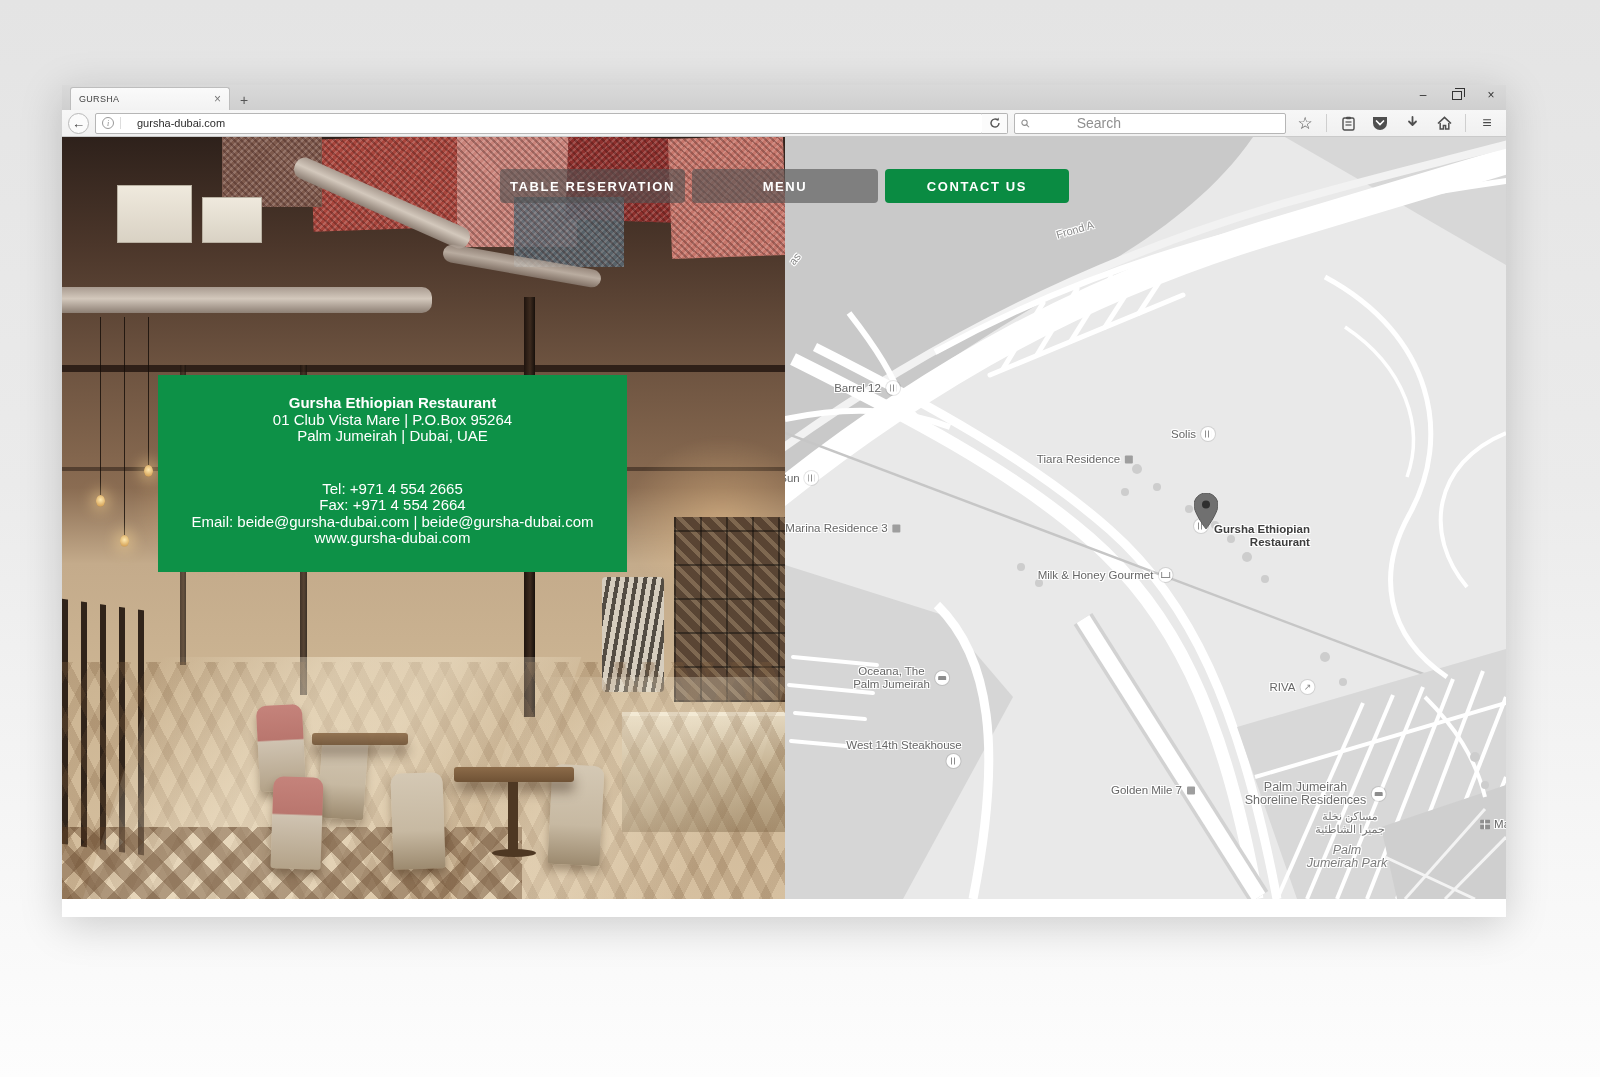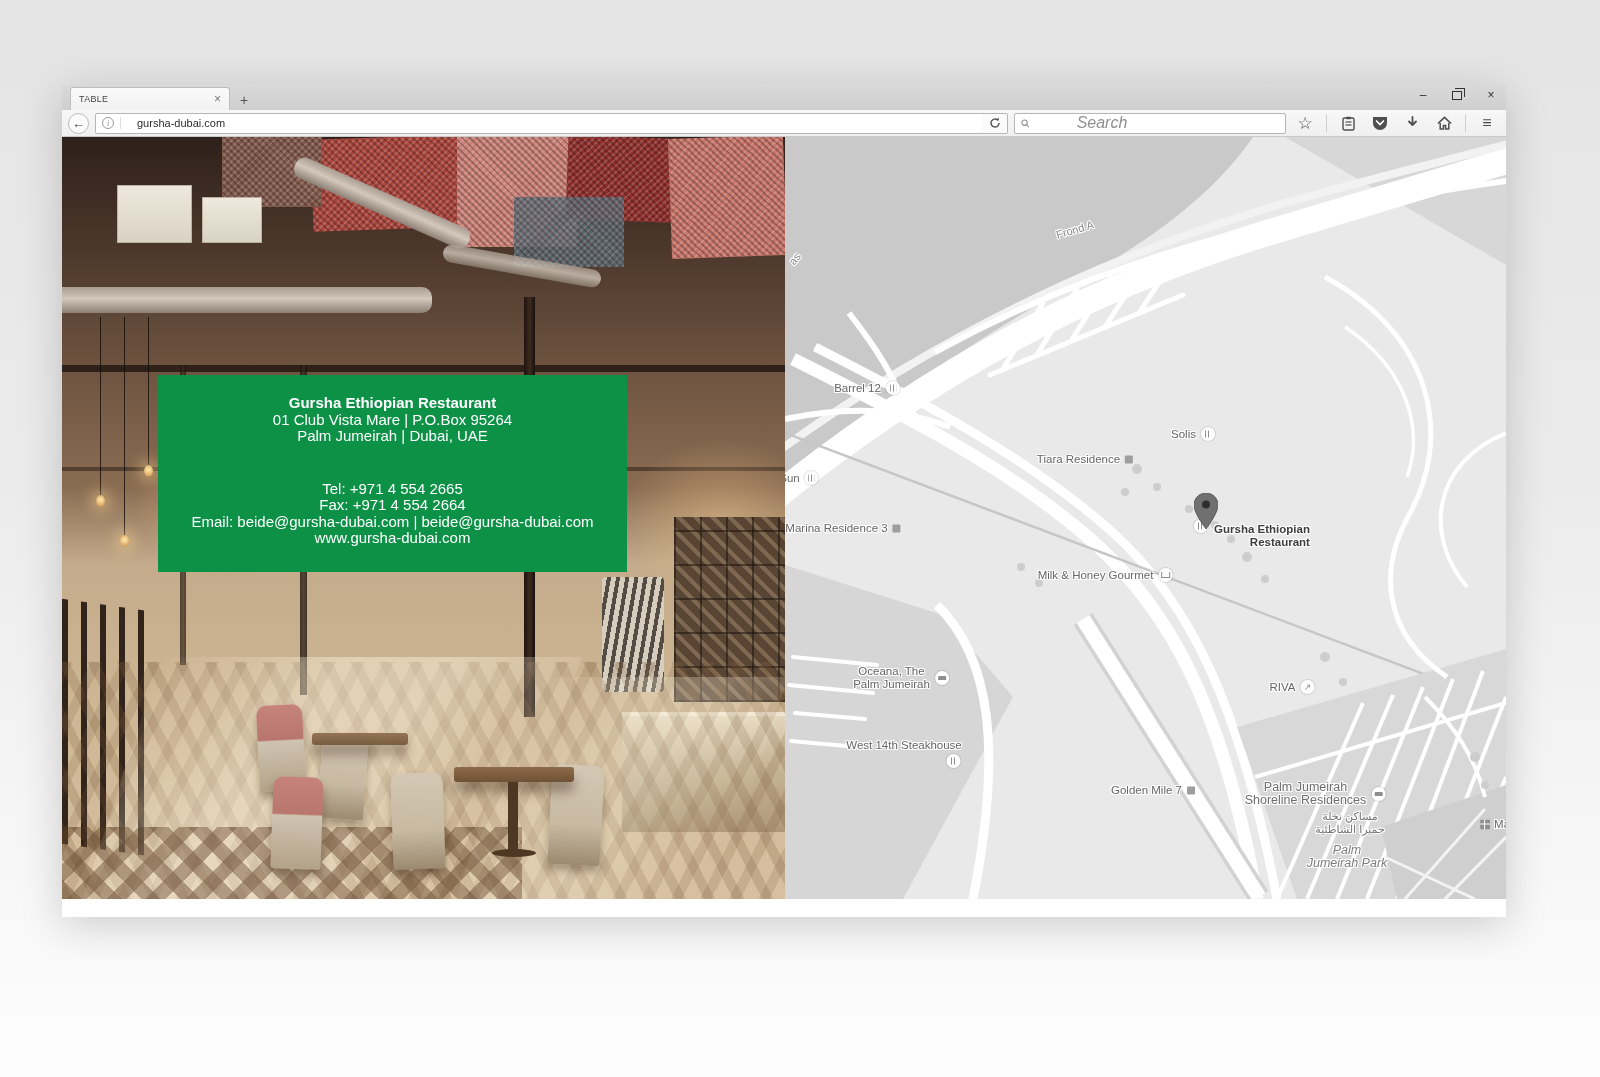--- a/index.html
+++ b/index.html
@@ -32,21 +32,21 @@
     display:flex; align-items:center; justify-content:center; font-size:13px; color:#3c3c3c; cursor:pointer; }
   .url-box { flex:1; height:21px; background:#fff; border:1px solid #b6b6b6; border-radius:2px;
     display:flex; align-items:center; padding:0 6px; gap:6px; }
   .info-ico { width:12px; height:12px; border:1px solid #999; border-radius:50%; color:#888;
     font-size:8px; display:flex; align-items:center; justify-content:center; font-style:italic; font-family:"Liberation Serif",serif; }
   .url-text { font-size:11px; color:#2c2c2c; border-left:1px solid #ddd; padding-left:16px; }
   .reload-box { width:26px; height:21px; border:1px solid #b6b6b6; border-left:none; margin-left:-7px; background:#fbfbfb;
     display:flex; align-items:center; justify-content:center; cursor:pointer; border-radius:0 2px 2px 0;}
   .search-box { width:272px; height:21px; background:#fff; border:1px solid #b6b6b6; border-radius:2px;
     display:flex; align-items:center; padding:0 6px; gap:5px; }
-  .search-box input { border:none; outline:none; width:100%; font-size:16px; font-style:italic; color:#555;
+  .search-box input { border:none; outline:none; width:100%; font-size:14px; color:#555;
     font-family:"Liberation Sans",sans-serif; background:transparent;margin-left:42px; }
   .search-box input::placeholder { color:#8f8f8f; }
   .tool-ico { width:26px; height:22px; display:flex; align-items:center; justify-content:center;
     color:#4f4f4f; cursor:pointer; font-size:15px; }
   .divider-v { width:1px; height:18px; background:#cfcfcf; margin:0 2px; }
   .hamburger { font-size:16px; font-weight:bold; color:#4a4a4a; letter-spacing:0; }
 
   
   .content { position:relative; width:1444px; height:779px; display:flex; overflow:hidden; background:#fff; }
 
@@ -122,21 +122,21 @@
     background-position:0 4px,4px 0; background-repeat:no-repeat; }
   .pin { position:absolute; z-index:5; cursor:pointer; }
 </style>
 </head>
 <body>
 
 <div class="window">
 
   <div class="tabbar">
     <div class="tab">
-      <span class="tab-title">TABLE</span>
+      <span class="tab-title">GURSHA</span>
       <span class="tab-close">×</span>
     </div>
     <div class="newtab">+</div>
     <div class="wincontrols">
       <span class="wc">–</span>
       <span class="wc-restore"></span>
       <span class="wc">×</span>
     </div>
   </div>
 
@@ -370,15 +370,20 @@
           <div class="map-label area" style="left: 530px; top: 657px; transform: translate(-50%, -50%);"><span>Palm Jumeirah
 Shoreline Residences</span><span class="poi poi-hotel"></span></div>
           <div class="map-label arabic" style="left: 565px; top: 686px; transform: translate(-50%, -50%);"><span>مساكن نخلة
 جميرا الشاطئية</span></div>
           <div class="map-label park" style="left: 562px; top: 720px; transform: translate(-50%, -50%);"><span>Palm
 Jumeirah Park</span></div>
           <div class="map-label" style="left: 712px; top: 687px; transform: translate(-50%, -50%);"><span class="poi poi-grid" style="margin: 0px 4px 0px 0px;"></span><span>Mar</span></div>
         </div>
     </div>
 
+    <div class="mainnav" id="mainnav">
+      <div class="nav-pill ghost" style="width: 185px;">TABLE RESERVATION</div>
+      <div class="nav-pill ghost" style="width: 186px;">MENU</div>
+      <div class="nav-pill accent" style="width: 184px;">CONTACT US</div>
+    </div>
 
   </div>
 </div>
 
 </body></html>

